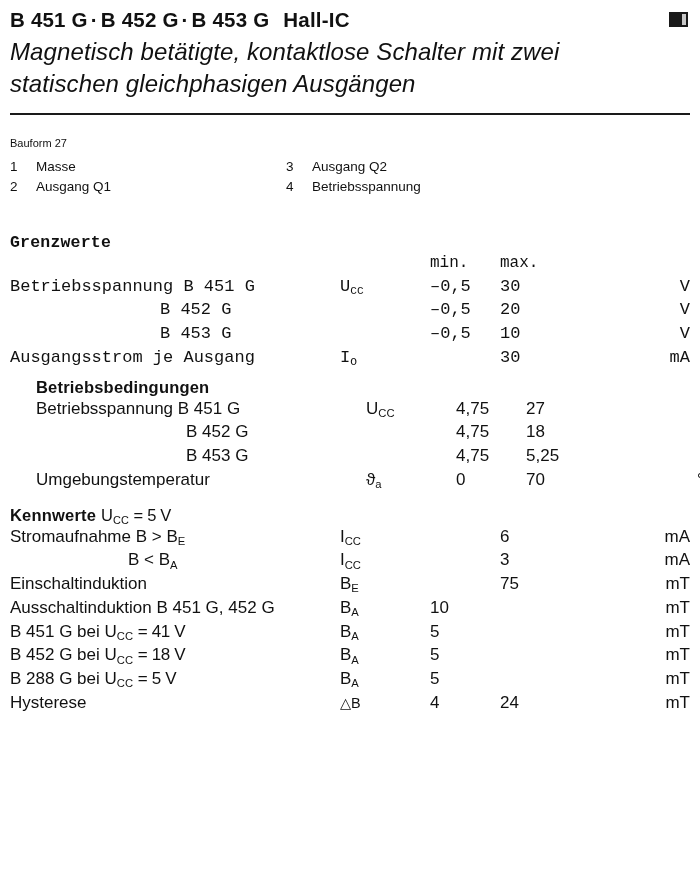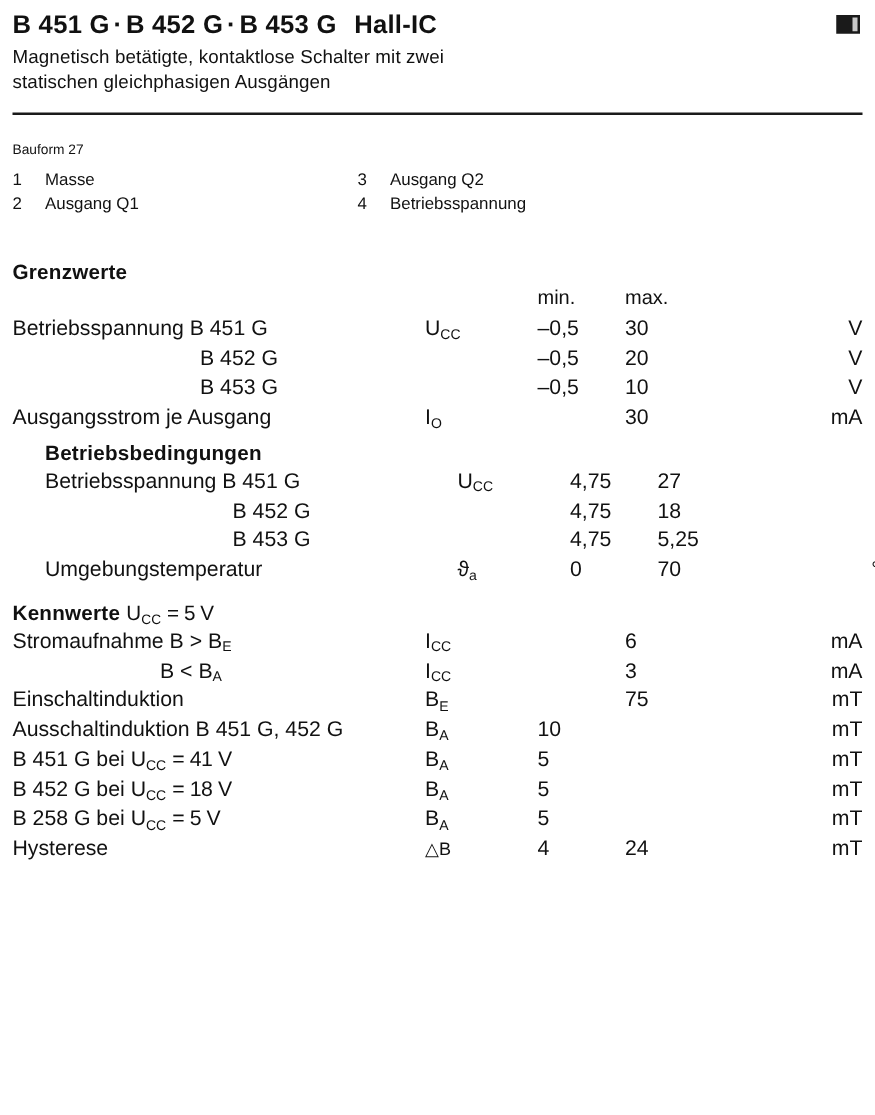--- a/index.html
+++ b/index.html
@@ -55,23 +55,24 @@
     position: absolute;
     right: 2px;
     top: 2px;
     width: 4px;
     height: 11px;
     background: #c8c8c8;
   }
 
   .subtitle {
     padding: 4px 10px 0 10px;
-    font-size: 15px;
+    font-size: 24px;
     line-height: 1.32;
     letter-spacing: 0.1px;
+    font-style: italic;
   }
 
   .rule {
     border-top: 2.5px solid #1a1a1a;
     margin: 14px 10px 0 10px;
   }
 
   
   .bauform {
     padding: 22px 10px 0 10px;
@@ -104,21 +105,21 @@
     padding: 0 10px;
   }
   .section-title {
     font-size: 16.5px;
     font-weight: bold;
     letter-spacing: 0.2px;
   }
   .section-title .normal {
     font-weight: normal;
   }
-  .sec-grenzwerte { padding-top: 34px; }
+  .sec-grenzwerte { padding-top: 34px; font-family: Liberation Mono, monospace; }
   .sec-betrieb { padding-top: 8px; margin-left: 26px; }
   .sec-kenn { padding-top: 14px; }
 
   table.spec {
     border-collapse: collapse;
     width: 680px;
     font-size: 17px;
     table-layout: fixed;
   }
   table.spec td {
@@ -320,21 +321,21 @@
         <td class="c-unit">mT</td>
       </tr>
       <tr>
         <td class="c-desc"><span>B 452 G     bei U</span><sub>CC</sub> <span class="eq">= 18 V</span></td>
         <td class="c-sym"><span>B</span><sub>A</sub></td>
         <td class="c-min">5</td>
         <td class="c-max"></td>
         <td class="c-unit">mT</td>
       </tr>
       <tr>
-        <td class="c-desc"><span>B 258 G     bei U</span><sub>CC</sub> <span class="eq">=  5 V</span></td>
+        <td class="c-desc"><span>B 288 G     bei U</span><sub>CC</sub> <span class="eq">=  5 V</span></td>
         <td class="c-sym"><span>B</span><sub>A</sub></td>
         <td class="c-min">5</td>
         <td class="c-max"></td>
         <td class="c-unit">mT</td>
       </tr>
       <tr>
         <td class="c-desc">Hysterese</td>
         <td class="c-sym tri"><span>△B</span></td>
         <td class="c-min">4</td>
         <td class="c-max">24</td>

